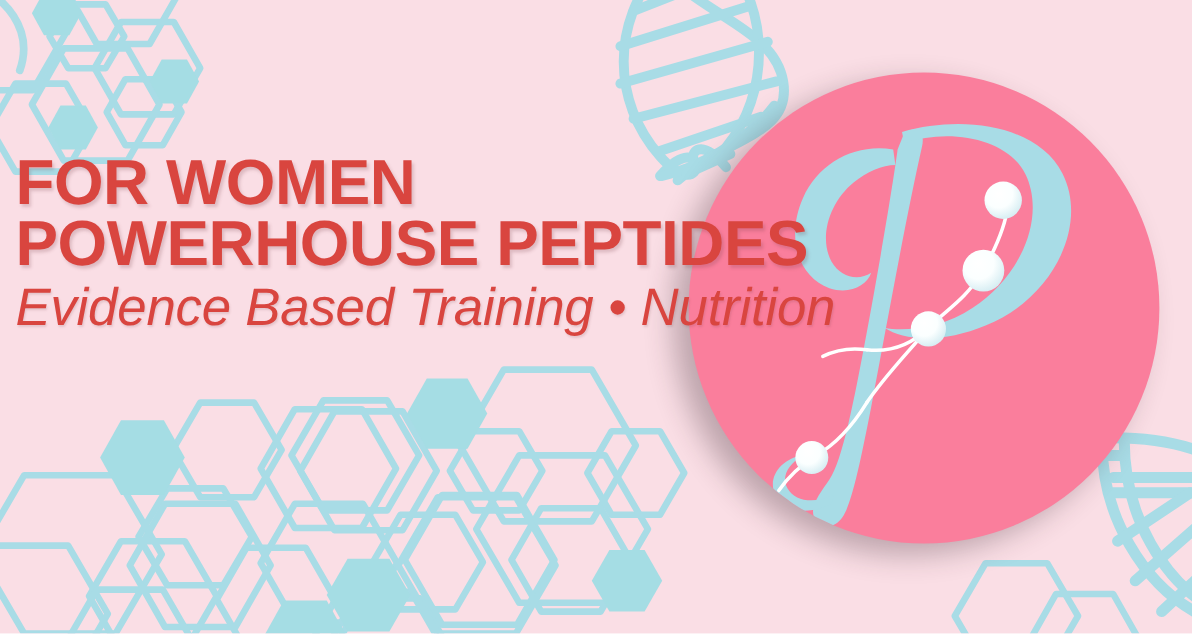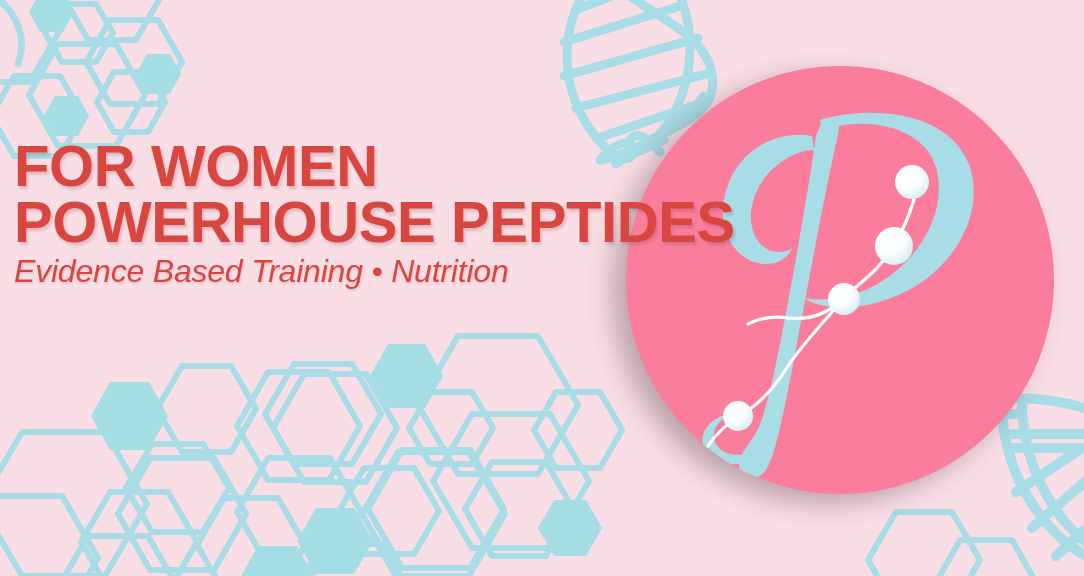--- a/index.html
+++ b/index.html
@@ -57,21 +57,21 @@
     line-height: 0.96;
     letter-spacing: -0.4px;
     text-shadow: 2px 3px 3px rgba(120, 60, 70, 0.22);
     white-space: nowrap;
   }
   .headline-line2 { margin-top: 6px; }
   .subhead {
     color: #d9453f;
     font-style: italic;
     font-weight: normal;
-    font-size: 32px;
+    font-size: 48px;
     line-height: 1.06;
     letter-spacing: -0.2px;
     margin-top: 6px;
     text-shadow: 1px 2px 2px rgba(120, 60, 70, 0.16);
     white-space: nowrap;
   }
 </style>
 </head>
 <body>
 

